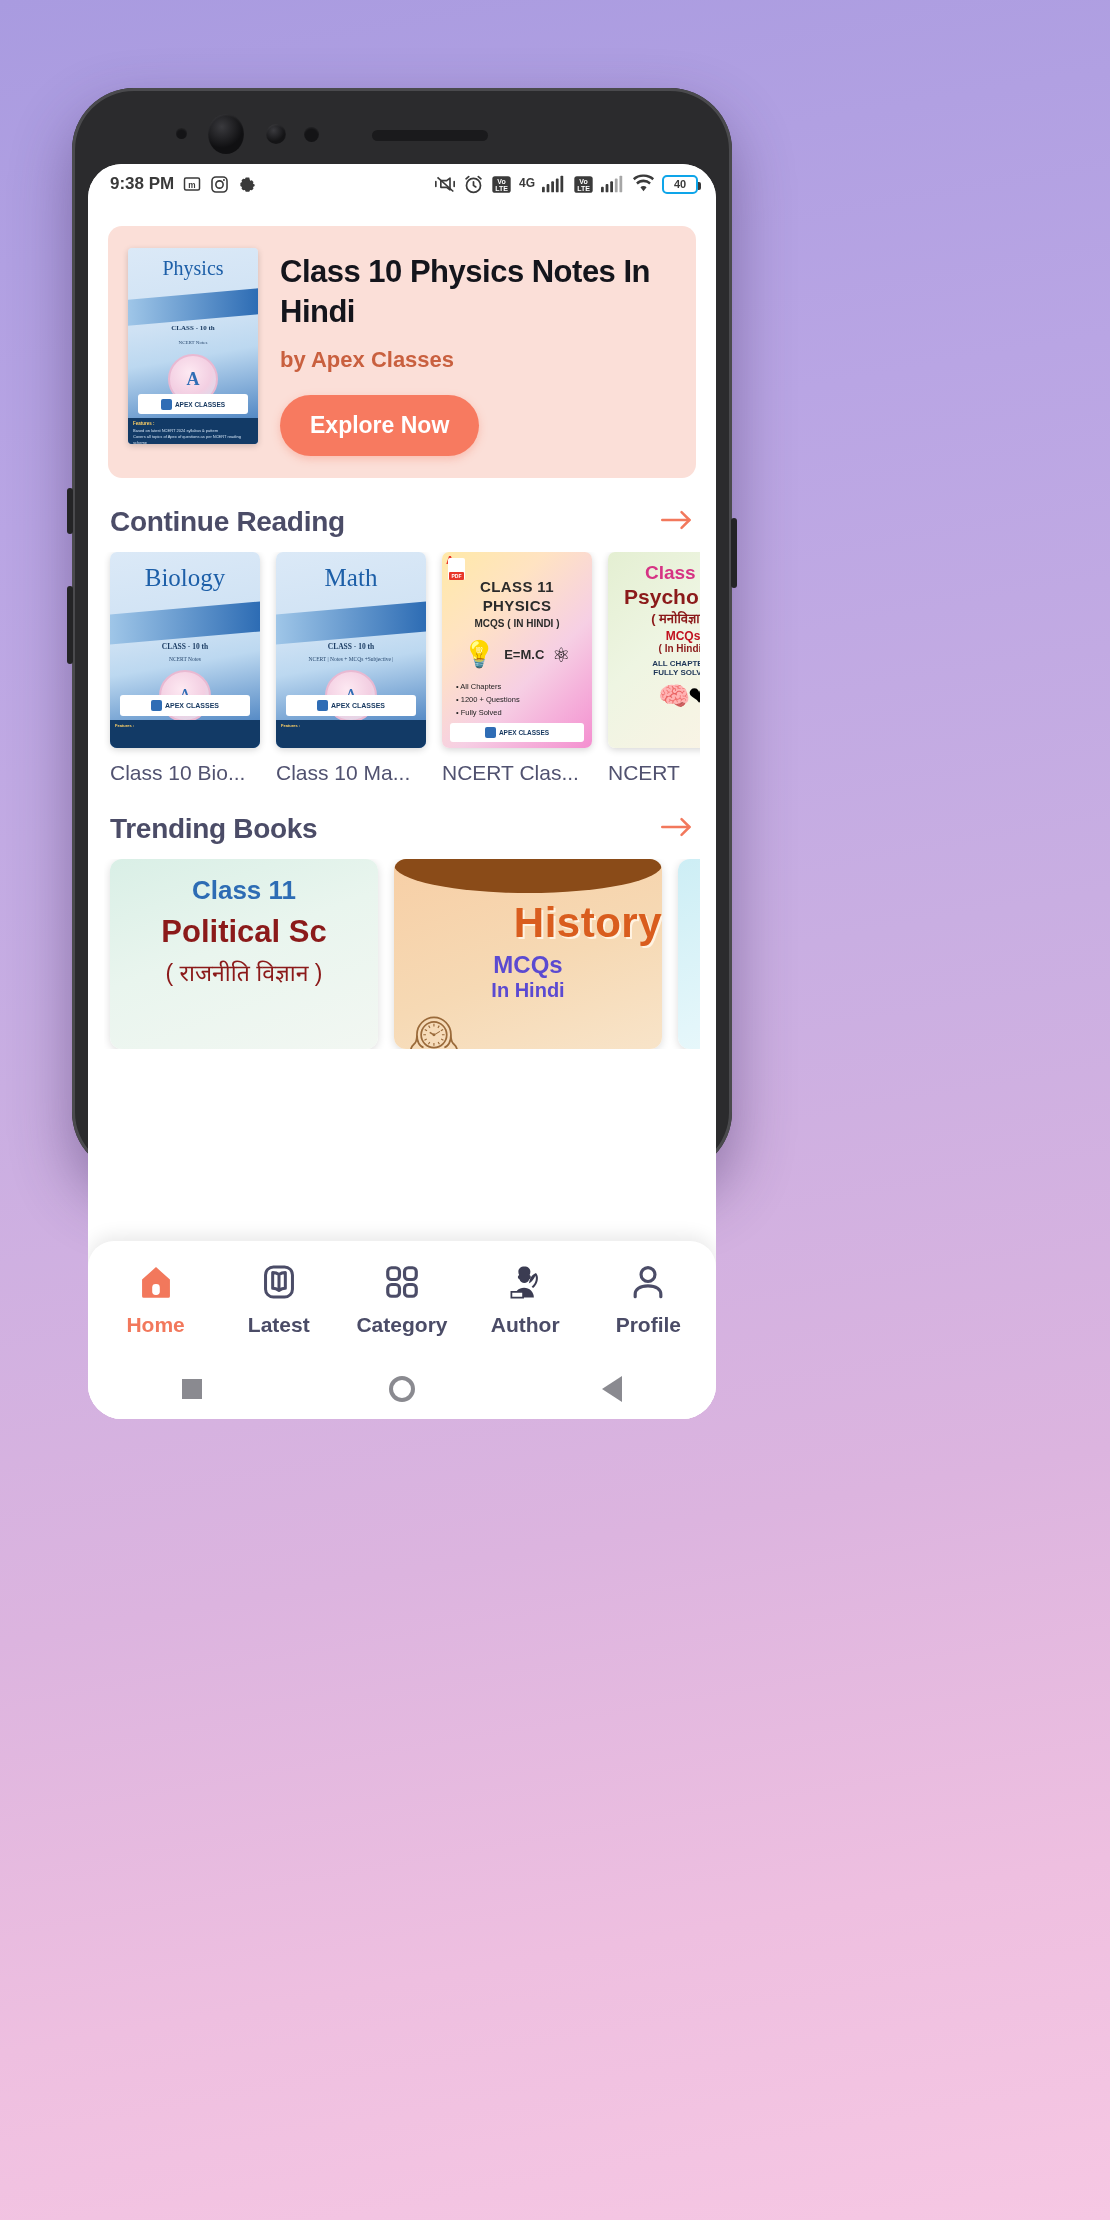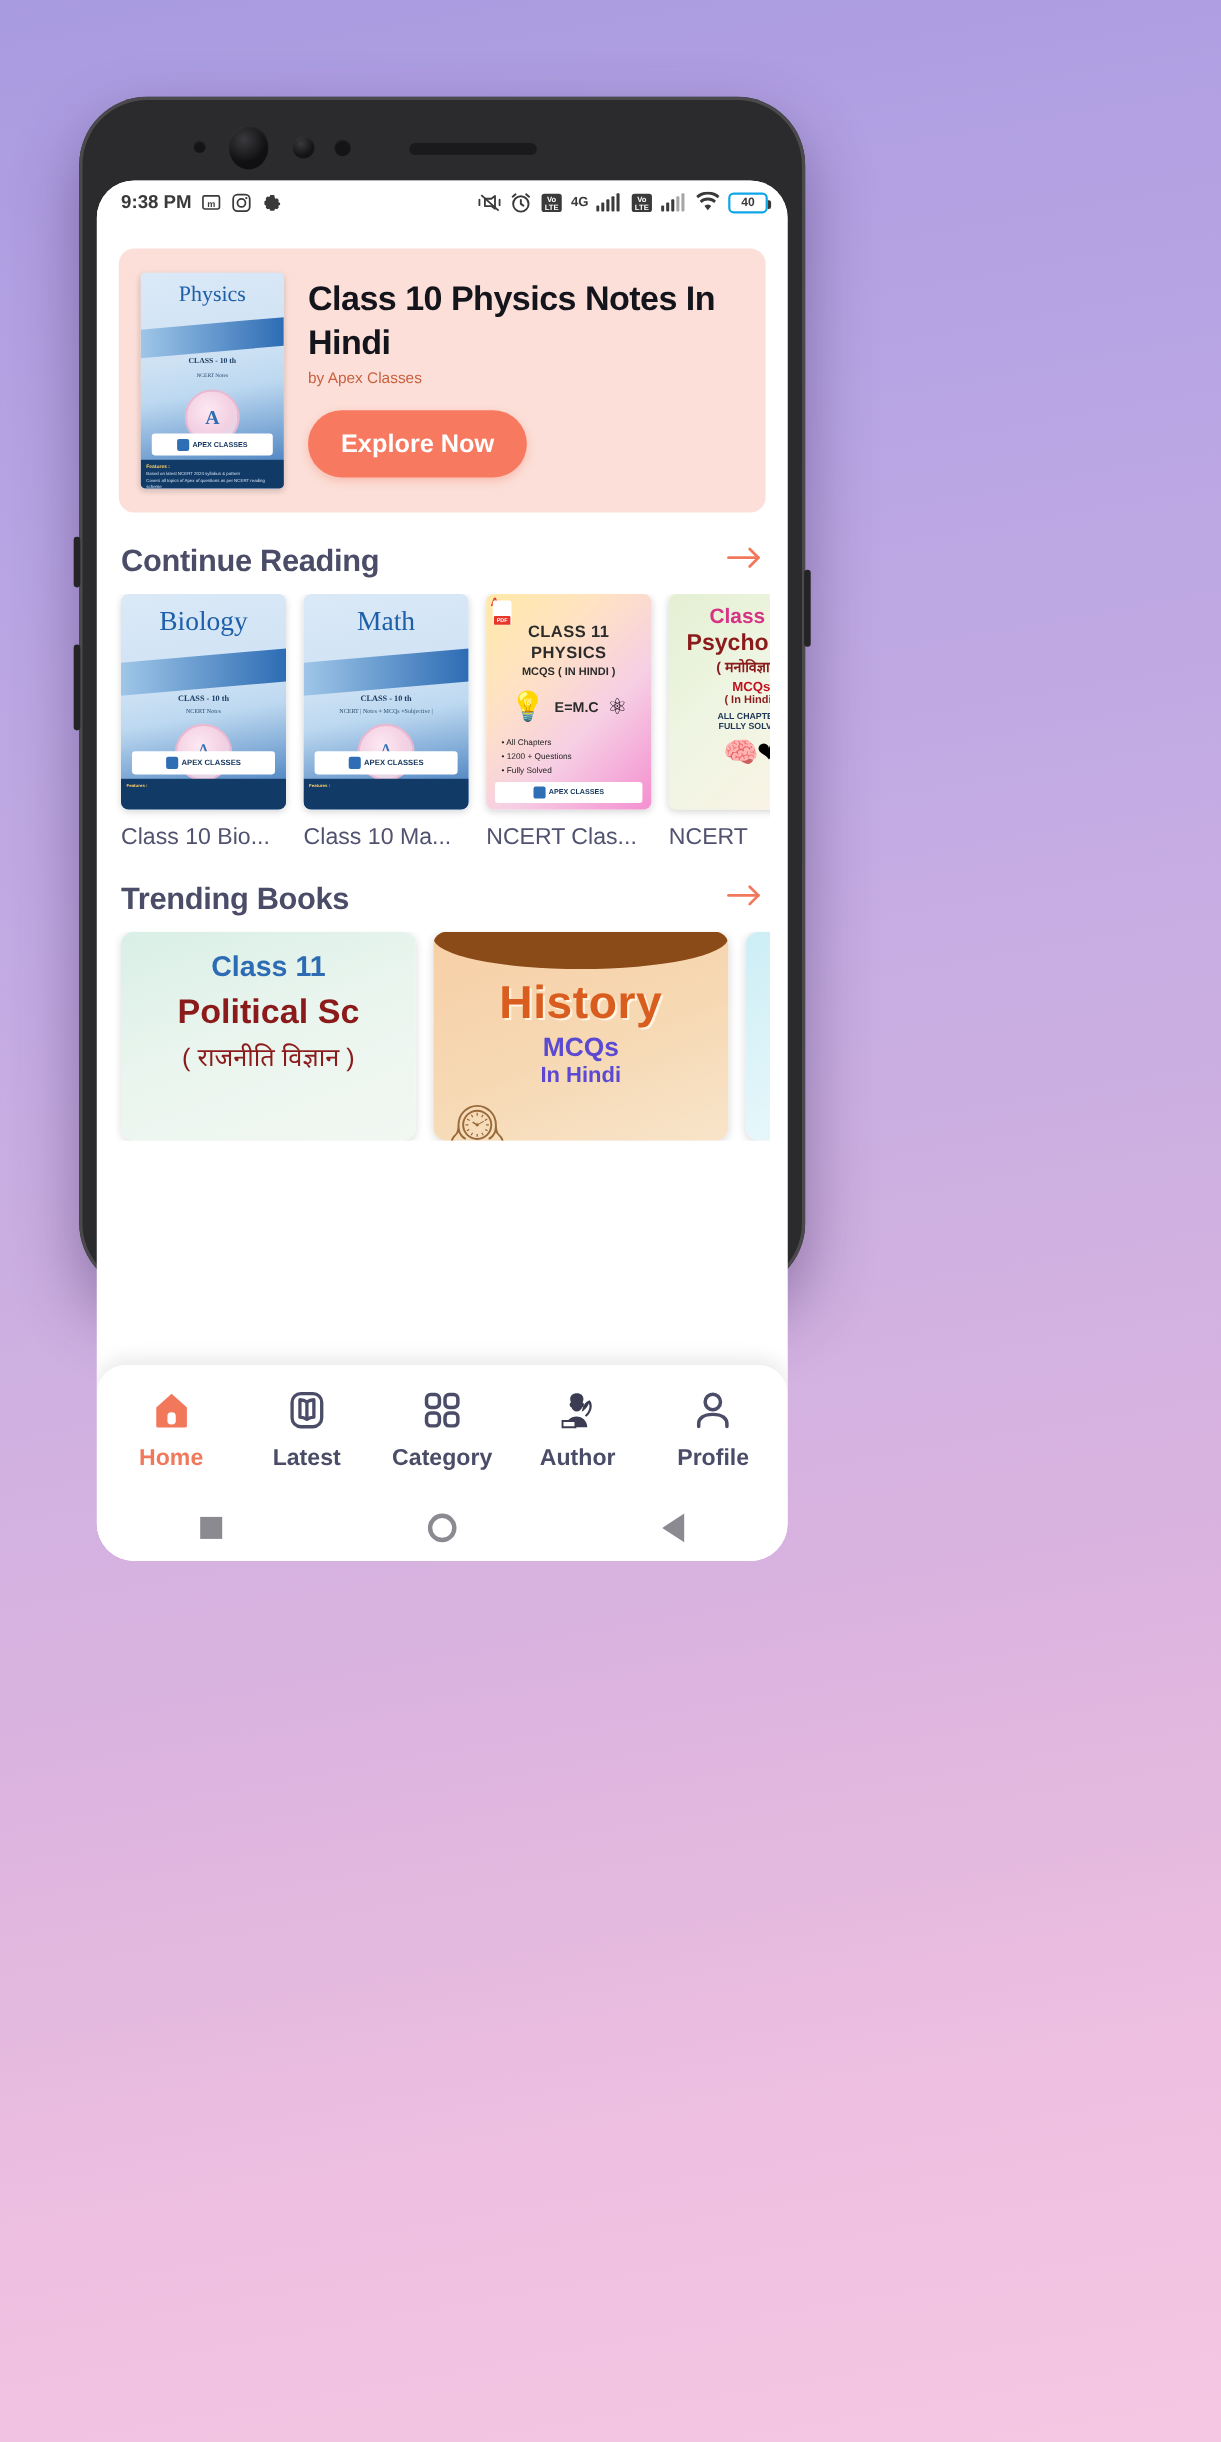--- a/index.html
+++ b/index.html
@@ -98,21 +98,21 @@
   .bk-apex{ position:absolute; left:10px; right:10px; bottom:30px; height:20px; border-radius:3px;
     background:#fff; display:flex;align-items:center;justify-content:center;gap:3px;
     font-size:6.5px;font-weight:700;color:#14365e;font-family:"Liberation Sans",sans-serif;}
   .bk-apexmark{width:11px;height:11px;background:#2f6db5;border-radius:2px;}
   .bk-feat{ position:absolute; left:0;right:0;bottom:0;height:26px;background:#123a66;
     font-size:4px;color:#cfe0f2;padding:3px 5px;line-height:1.5;font-family:"Liberation Sans",sans-serif;}
   .bk-feat b{color:#ffd166;font-size:4.5px;}
 
   .banner-txt{ padding-top:4px; }
   .banner-h{ font-size:31px; font-weight:700; color:#14151c; line-height:1.28; letter-spacing:-.5px;}
-  .banner-by{ font-size:14px; font-weight:400; color:#c9603f; margin-top:4px;}
+  .banner-by{ font-size:22px; font-weight:700; color:#c9603f; margin-top:16px;}
   .explore{
     margin-top:22px; background:#f77a60; border:0; color:#fff;
     font-size:23px; font-weight:700; padding:17px 30px; border-radius:32px;
     font-family:"Liberation Sans",sans-serif; cursor:pointer;
     box-shadow:0 3px 8px rgba(247,122,96,.35);
   }
 
   .sec-head{ display:flex; align-items:center; margin:28px 6px 14px 6px;}
   .sec-title{ font-size:28px; font-weight:700; color:#4b4c67; letter-spacing:-.3px;}
   .sec-arrow{ margin-left:auto; color:#f2785c; font-size:30px; line-height:1;}
@@ -168,21 +168,21 @@
 
   .tcard{ width:268px; flex:none; height:190px; border-radius:12px; overflow:hidden; position:relative;
     box-shadow:0 2px 8px rgba(0,0,0,.14); font-family:"Liberation Sans",sans-serif;}
   .t-pol{ background:linear-gradient(160deg,#d9efe6 0%,#e9f5ee 45%,#f2f7f2 100%); padding-top:16px; text-align:center;}
   .tp-1{ font-size:26px; font-weight:700; color:#2d6cb4;}
   .tp-2{ font-size:31px; font-weight:800; color:#8b1a1a; margin-top:8px;}
   .tp-3{ font-size:23px; color:#8b1a1a; margin-top:6px;}
   .t-his{ background:linear-gradient(160deg,#f7cfa6 0%,#f6d9b4 55%,#f8e4c9 100%); text-align:center;}
   .th-top{ height:34px; background:#8a4b18; border-radius:0 0 60% 60%/0 0 100% 100%;}
   .th-1{ font-size:42px; font-weight:800; color:#d95d1e; margin-top:6px; letter-spacing:.5px;
-     text-shadow:2px 2px 0 #fff3e2;}
+     text-shadow:2px 2px 0 #fff3e2;text-align:right;}
   .th-2{ font-size:24px; font-weight:800; color:#5b4ad1; margin-top:4px;}
   .th-3{ font-size:20px; font-weight:800; color:#5b4ad1;}
   .th-clock{ position:absolute; left:12px; bottom:-16px; font-size:44px; color:#9a6a3a;}
   .t-third{ background:linear-gradient(160deg,#cdeef5 0%,#e3f6fa 60%,#f2fbfd 100%); display:flex;align-items:center;justify-content:center;}
 
   
   .botnav{
     position:absolute; left:0; right:0; bottom:60px; height:118px;
     background:#fff; border-radius:26px 26px 0 0;
     box-shadow:0 -5px 18px rgba(0,0,0,.09);

